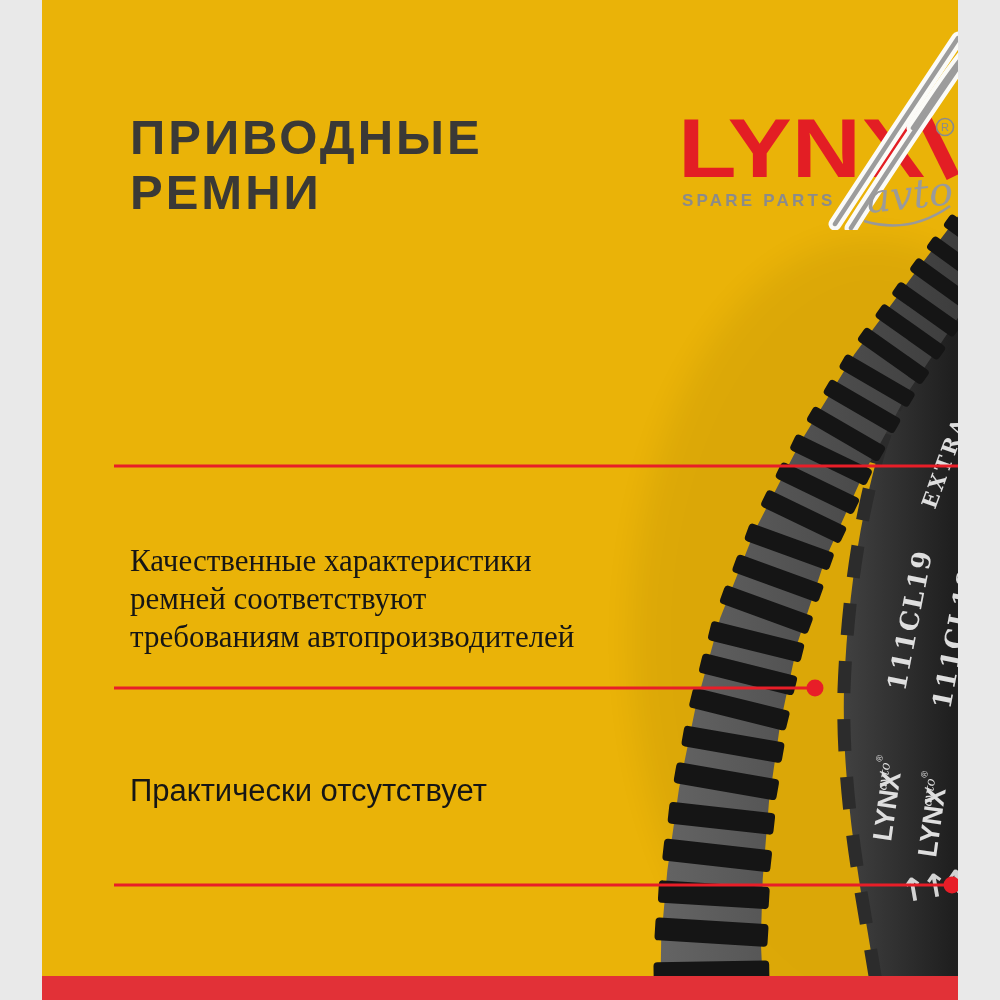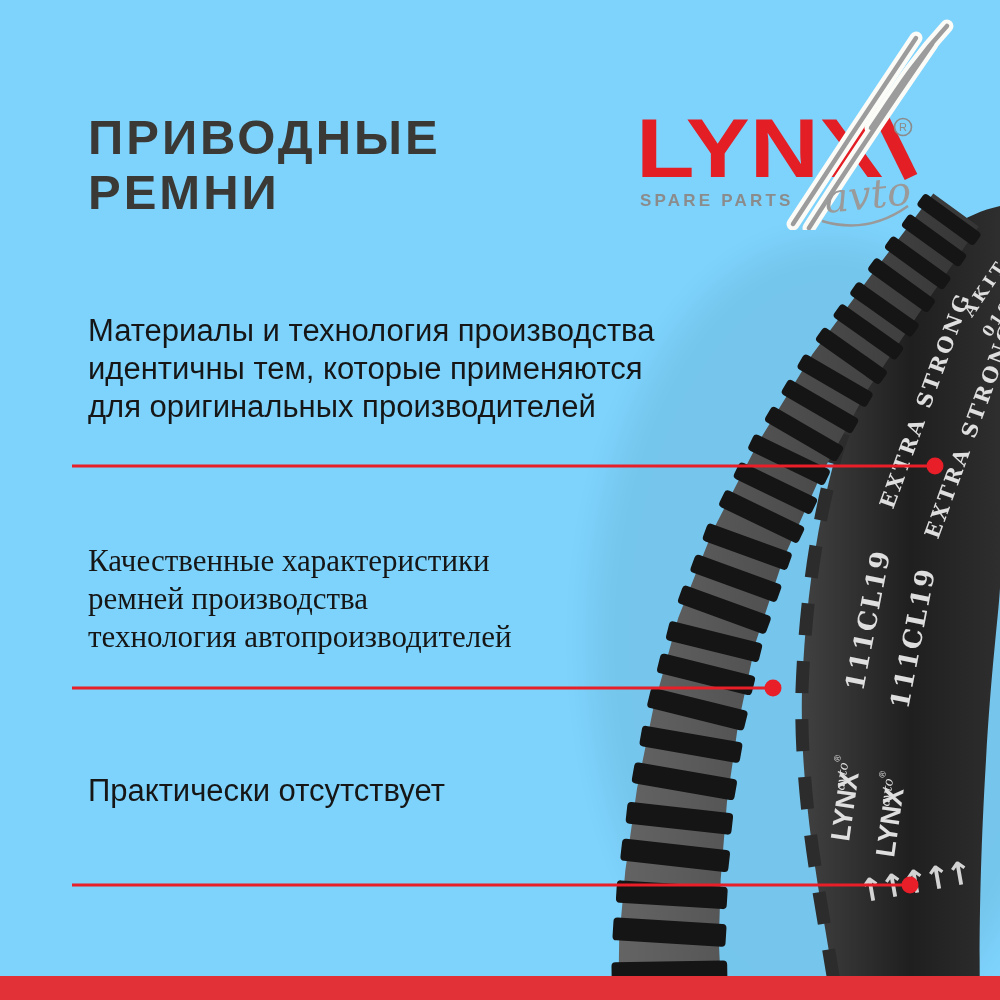--- a/index.html
+++ b/index.html
@@ -1,18 +1,18 @@
 <!DOCTYPE html>
 <html><head>
 <meta charset="utf-8">
 <style>
   html,body{margin:0;padding:0;background:#e9e9e9;}
   .canvas{
-    position:relative;width:1000px;height:1000px;margin:0 auto;
-    background:#7dd3fc;overflow:hidden;
+    position:relative;width:916px;height:1000px;margin:0 auto;
+    background:#eab308;overflow:hidden;
     font-family:"Liberation Sans","DejaVu Sans",sans-serif;
   }
   .title{
     position:absolute;left:88px;top:110px;z-index:1;
     font-size:49px;font-weight:bold;letter-spacing:3px;
     line-height:55px;color:#3a3936;
   }
   .feature{
     position:absolute;left:88px;z-index:1;
     font-size:31px;line-height:38px;color:#161616;
@@ -61,29 +61,24 @@
       <circle cx="903" cy="127" r="8.5" fill="none" stroke="#8b8b8b" stroke-width="1.6"></circle>
       <text x="903" y="131" font-size="11" fill="#8b8b8b" text-anchor="middle" font-family="Liberation Sans, sans-serif">R</text>
     </g>
 
     <text x="640" y="206" font-size="17" font-weight="bold" fill="#8b8b8b" letter-spacing="3.2" font-family="Liberation Sans, sans-serif">SPARE PARTS</text>
 
     <text x="826" y="213" font-size="40" font-style="italic" fill="#9a9a9a" font-family="DejaVu Serif, Liberation Serif, serif" transform="rotate(-6 826 213)">avto</text>
     <path d="M 822,221 C 852,230 880,226 908,206" stroke="#9a9a9a" stroke-width="2.5" fill="none"></path>
   </svg>
 
-  <div class="feature f1">
-    <div>Материалы и технология производства</div>
-    <div>идентичны тем, которые применяются</div>
-    <div>для оригинальных производителей</div>
-  </div>
   <div class="feature f2">
     <div>Качественные характеристики</div>
-    <div>ремней производства</div>
-    <div>технология автопроизводителей</div>
+    <div>ремней соответствуют</div>
+    <div>требованиям автопроизводителей</div>
   </div>
   <div class="feature f3">
     <div>Практически отсутствует</div>
   </div>
 
   <svg class="art" viewBox="0 0 1000 1000">
     <defs>
       <linearGradient id="gRight" x1="0" y1="0" x2="1" y2="0">
         <stop offset="0" stop-color="#414141"></stop>
         <stop offset="0.55" stop-color="#1f1f1f"></stop>

